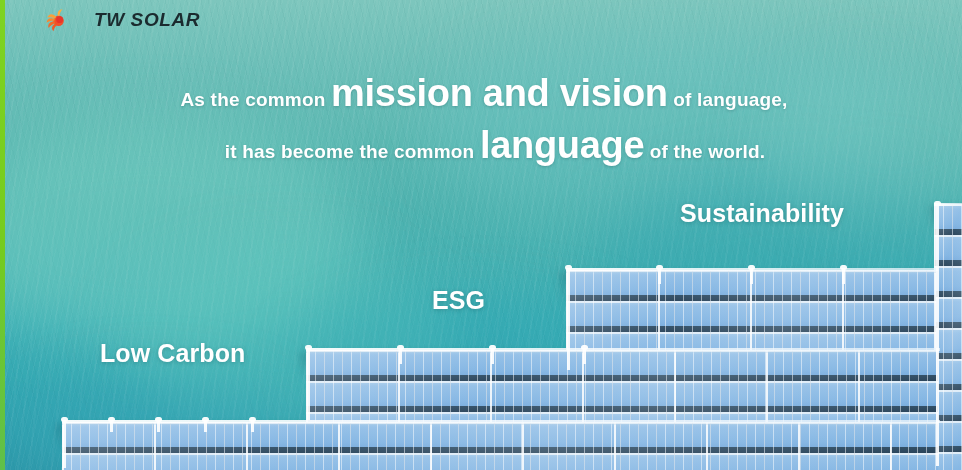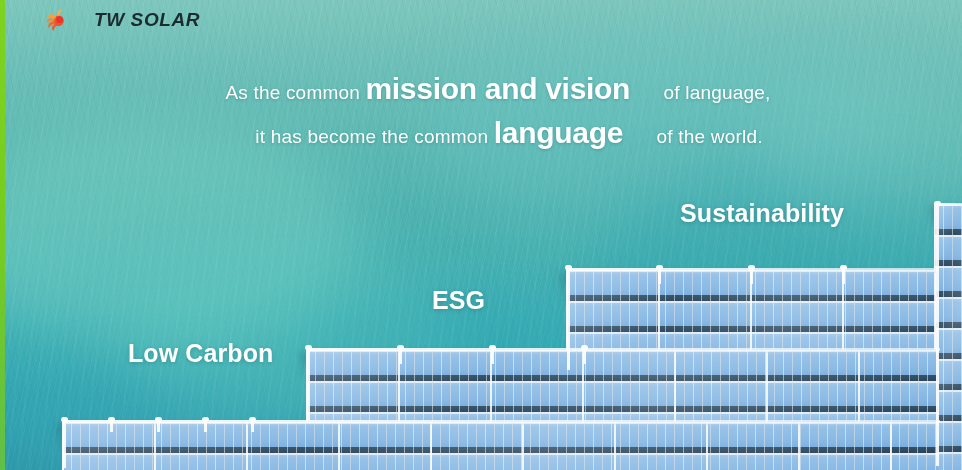--- a/index.html
+++ b/index.html
@@ -107,44 +107,43 @@
     text-align: center;
     color: #ffffff;
     text-shadow: 0 1px 3px rgba(10,60,65,0.25);
     pointer-events: none;
   }
   .hl-line { line-height: 1.0; white-space: nowrap; }
   .hl-line.l1 { padding-left: 6px; }
   .hl-line.l2 { margin-top: 14px; padding-left: 28px; }
   .sm {
     font-size: 19px;
-    font-weight: 400;
+    font-weight: 700;
     vertical-align: baseline;
     letter-spacing: .2px;
-    margin-left: 28px;
   }
   .big {
-    font-size: 30px;
+    font-size: 38px;
     font-weight: 700;
     letter-spacing: -0.3px;
   }
 
   
   .step-label {
     position: absolute;
     z-index: 30;
     color: #ffffff;
     font-weight: 700;
     font-size: 25px;
     letter-spacing: .1px;
     white-space: nowrap;
     text-shadow: 0 1px 4px rgba(10,60,65,0.28);
     pointer-events: none;
   }
-  .lbl-low  { left: 100px; top: 339px; margin-left: 28px; }
+  .lbl-low  { left: 100px; top: 339px; }
   .lbl-esg  { left: 432px; top: 286px; }
   .lbl-sus  { left: 680px; top: 199px; }
 
   
   .step {
     position: absolute;
     overflow: hidden;
     z-index: 20;
     background:
       repeating-linear-gradient(180deg,

